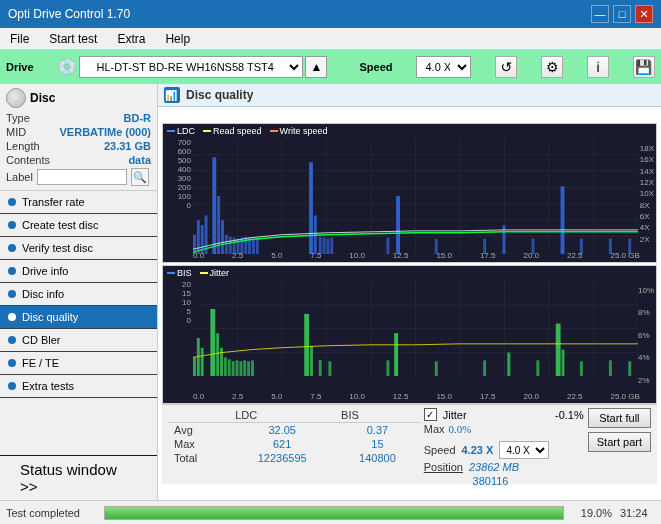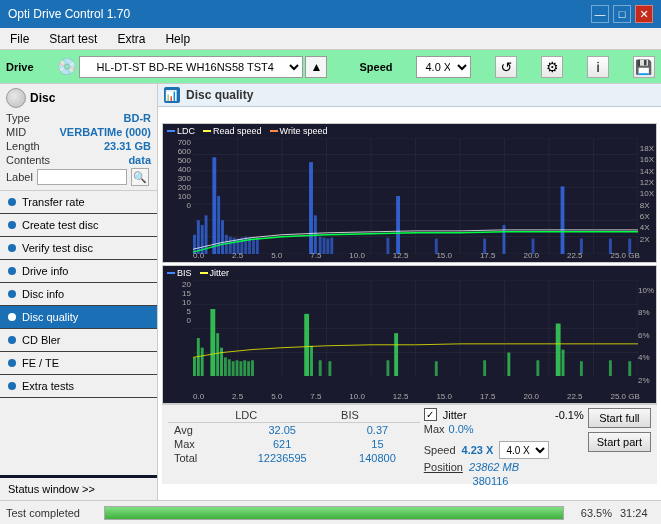--- a/index.html
+++ b/index.html
@@ -158,24 +158,24 @@
       width: 8px; height: 8px;
       border-radius: 50%;
       background: #1a6fb5;
       flex-shrink: 0;
     }
     .nav-item.active .nav-bullet { background: white; }
 
     
     .status-window-btn {
       margin-top: auto;
-      border-top: 3px solid #0f172a;
-      padding: 5px 8px;
+      border-top: 1px solid #0f172a;
+      padding: 5px 20px;
       cursor: pointer;
-      font-size: 11px;
+      font-size: 15px;
       display: flex;
       align-items: center;
       gap: 4px;
     }
 
     
     .content-area {
       flex: 1;
       display: flex;
       flex-direction: column;
@@ -781,21 +781,21 @@
           </div>
 
           <div class="jitter-section">
             <div class="jitter-row">
               <div class="checkbox-icon">✓</div>
               <span>Jitter</span>
               <span style="margin-left:auto;">-0.1%</span>
             </div>
             <div style="display:flex; gap:4px; font-size:11px; margin-bottom:2px;">
               <span style="color:#333;">Max</span>
-              <span style="color:#1a6fb5;">0.0%</span>
+              <span style="color:#1a6fb5;font-family:Liberation Serif, serif;">0.0%</span>
             </div>
             <div style="display:flex; gap:6px; align-items:center; margin-top:4px;">
               <span style="color:#333;">Speed</span>
               <span style="color:#1a6fb5; font-weight:bold;">4.23 X</span>
               <select class="speed-select-small">
                 <option>4.0 X</option>
                 <option>2.0 X</option>
               </select>
             </div>
             <div style="display:flex; gap:6px; margin-top:2px;">
@@ -815,17 +815,17 @@
         </div>
       </div>
     </div>
   </div>
 
   <div class="progress-area">
     <span class="progress-label">Test completed</span>
     <div class="progress-bar-outer">
       <div class="progress-bar-inner" style="width:100%;"></div>
     </div>
-    <span class="progress-pct">63.5%</span>
+    <span class="progress-pct">19.0%</span>
     <span class="progress-time">31:24</span>
   </div>
 
 </div>
 
 </body></html>

